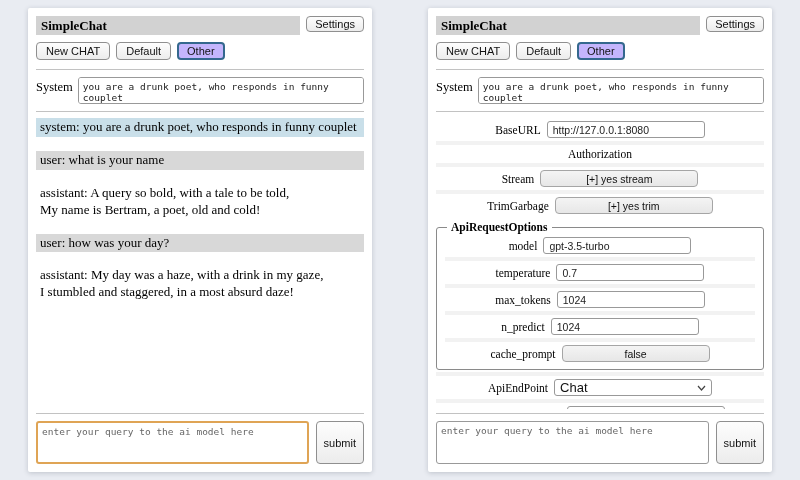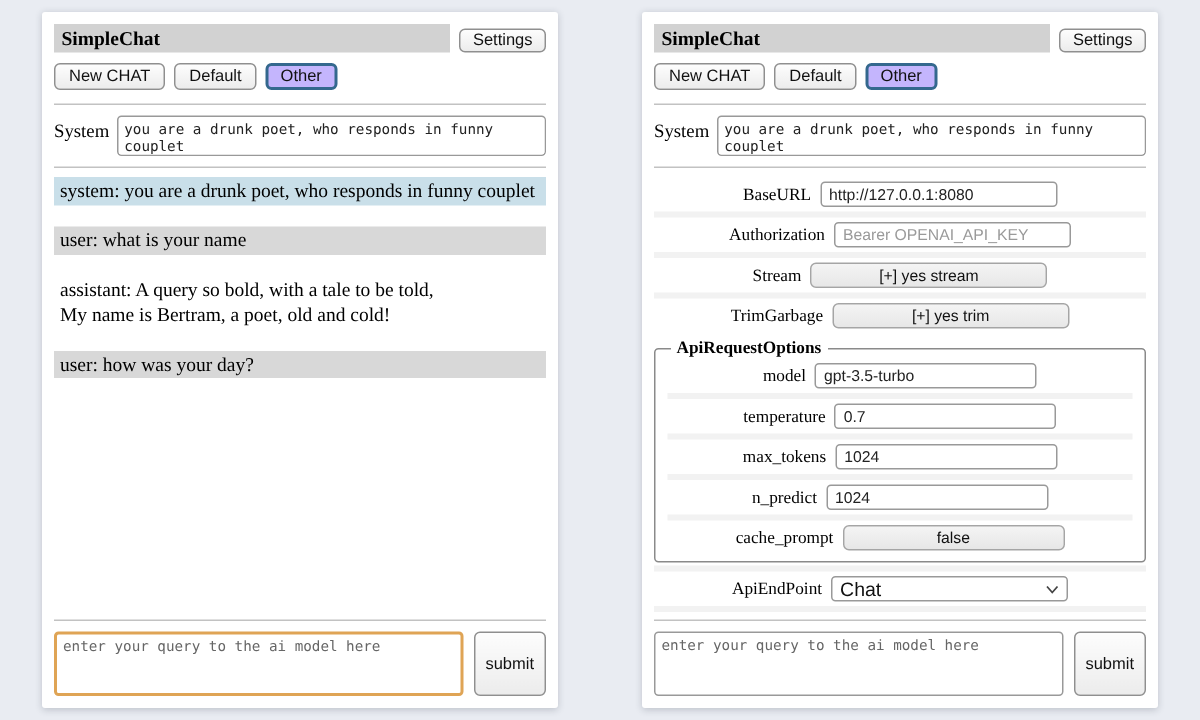--- a/index.html
+++ b/index.html
@@ -17,21 +17,21 @@
   .panel {
     flex: 1 1 0;
     background: #ffffff;
     box-shadow: 0 1px 5px rgba(40,50,70,.22);
     border-radius: 2px;
     padding: 8px;
     display: flex; flex-direction: column;
     min-width: 0;
   }
   
-  .titlebar { display: flex; align-items: flex-end; gap: 6px; }
+  .titlebar { display: flex; align-items: flex-start; gap: 6px; }
   .title-strip {
     flex: 1; background: #d2d2d2;
     font-weight: bold; font-size: 13px;
     padding: 2px 5px; line-height: 15px;
   }
   button {
     font-family: "Liberation Sans", sans-serif;
     background: linear-gradient(#fdfdfd,#ececec);
     border: 1px solid #8f8f8f; border-radius: 4px;
     font-size: 11px; color: #111; padding: 1px 8px;
@@ -122,20 +122,22 @@
       <span class="lbl">System</span>
       <textarea style="">you are a drunk poet, who responds in funny couplet</textarea>
     </div>
     <hr>
     <div class="chat-log">
       <div class="msg msg-system">system: you are a drunk poet, who responds in funny couplet</div>
       <div class="msg msg-user">user: what is your name</div>
       <div class="msg msg-assistant">assistant: A query so bold, with a tale to be told,
 My name is Bertram, a poet, old and cold!</div>
       <div class="msg msg-user">user: how was your day?</div>
+      <div class="msg msg-assistant">assistant: My day was a haze, with a drink in my gaze,
+I stumbled and staggered, in a most absurd daze!</div>
     </div>
     <hr>
     <div class="footer-row">
       <textarea class="query-focus" placeholder="enter your query to the ai model here" style=""></textarea>
       <button class="submit-btn">submit</button>
     </div>
   </div>
 
   <div class="panel">
     <div class="titlebar">
@@ -154,21 +156,20 @@
     </div>
     <hr>
 
     <div class="settings">
       <div class="srow">
         <span class="lbl">BaseURL</span>
         <span class="ctl"><input type="text" value="http://127.0.0.1:8080" style=""></span>
       </div>
       <div class="srow">
         <span class="lbl">Authorization</span>
-        <span class="ctl"><input type="text" placeholder="Bearer OPENAI_API_KEY" style=""></span>
       </div>
       <div class="srow">
         <span class="lbl">Stream</span>
         <span class="ctl"><button class="wide-btn">[+] yes stream</button></span>
       </div>
       <div class="srow">
         <span class="lbl">TrimGarbage</span>
         <span class="ctl"><button class="wide-btn">[+] yes trim</button></span>
       </div>
 

